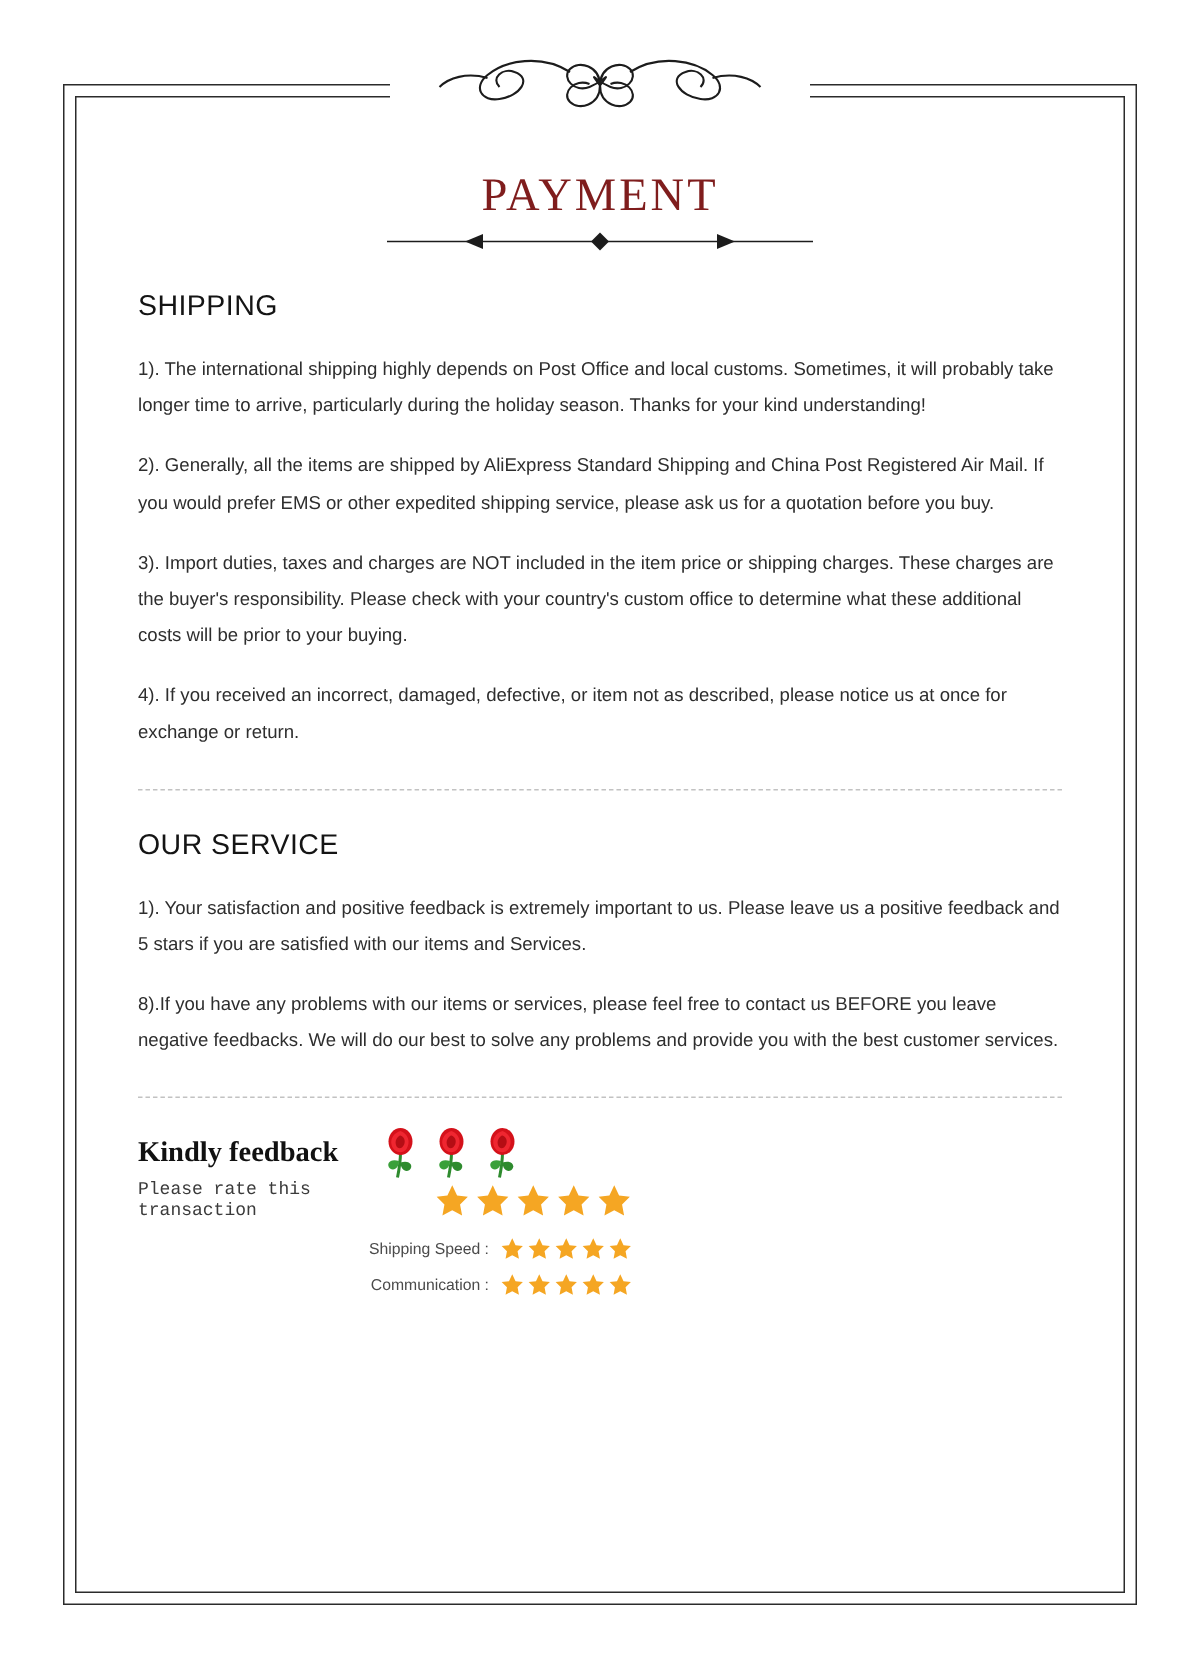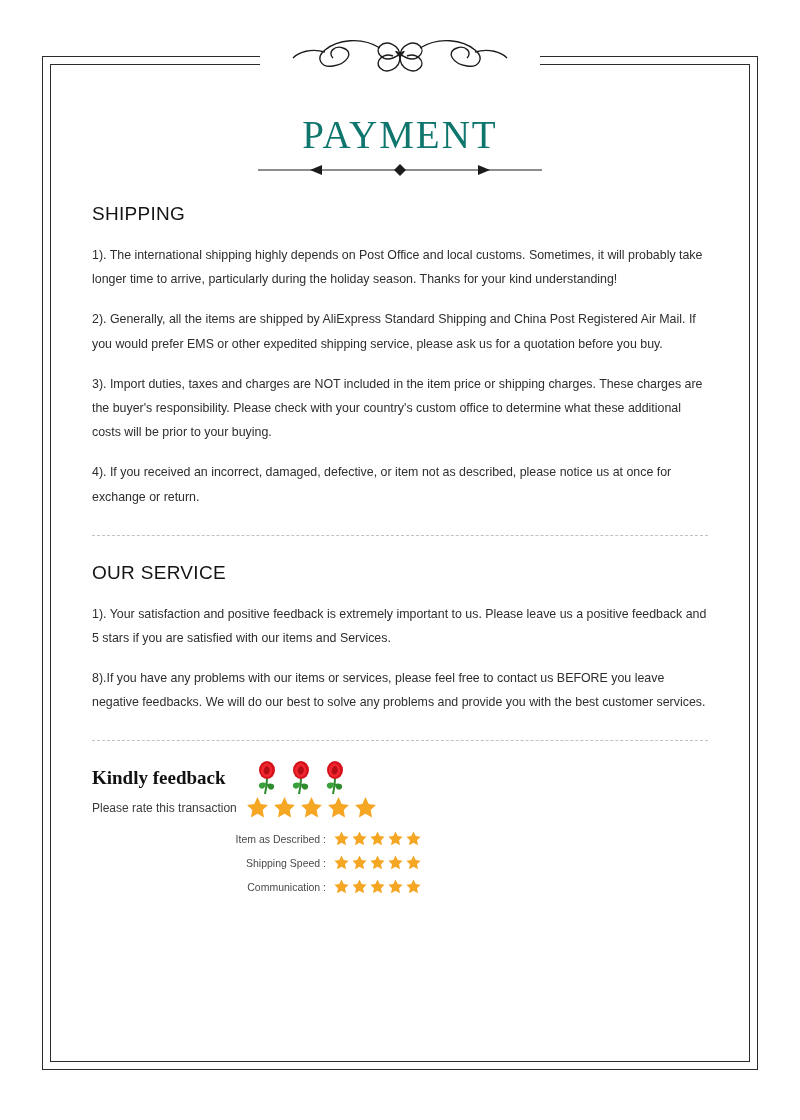--- a/index.html
+++ b/index.html
@@ -63,23 +63,23 @@
     bottom: 90px;
   }
 
   
   .title-block {
     text-align: center;
     margin-bottom: 26px;
   }
   .doc-title {
     font-family: "Liberation Serif", serif;
-    font-size: 39px;
+    font-size: 31px;
     letter-spacing: 2px;
-    color: #0f766e;
+    color: #7f1d1d;
     margin: 16px 0 6px 0;
     font-weight: normal;
   }
   .title-rule {
     width: 300px;
     height: 14px;
     margin: 4px auto 0 auto;
   }
 
   h2.section-heading {
@@ -155,20 +155,21 @@
   }
   .rate-row {
     display: flex;
     align-items: center;
     gap: 8px;
     margin-bottom: 10px;
   }
   .rate-label {
     font-size: 12px;
     color: #3b3b3b;
+    font-family: Liberation Mono, monospace;
   }
   .sub-rate {
     display: flex;
     align-items: center;
     justify-content: flex-end;
     gap: 7px;
     margin-bottom: 7px;
   }
   .sub-rate .lbl {
     font-size: 10.5px;
@@ -276,40 +277,20 @@
               </svg>
             <svg width="25" height="25" viewBox="0 0 24 24">
                 <polygon points="12,2 15.1,8.6 22,9.5 17,14.4 18.3,21.5 12,18 5.7,21.5 7,14.4 2,9.5 8.9,8.6" fill="#f5a623"></polygon>
               </svg>
             <svg width="25" height="25" viewBox="0 0 24 24">
                 <polygon points="12,2 15.1,8.6 22,9.5 17,14.4 18.3,21.5 12,18 5.7,21.5 7,14.4 2,9.5 8.9,8.6" fill="#f5a623"></polygon>
               </svg>
           </span>
         </div>
 
-        <div class="sub-rate">
-          <span class="lbl">Item as Described :</span>
-          <span class="stars-sm">
-            <svg width="17" height="17" viewBox="0 0 24 24">
-                <polygon points="12,2 15.1,8.6 22,9.5 17,14.4 18.3,21.5 12,18 5.7,21.5 7,14.4 2,9.5 8.9,8.6" fill="#f5a623"></polygon>
-              </svg>
-            <svg width="17" height="17" viewBox="0 0 24 24">
-                <polygon points="12,2 15.1,8.6 22,9.5 17,14.4 18.3,21.5 12,18 5.7,21.5 7,14.4 2,9.5 8.9,8.6" fill="#f5a623"></polygon>
-              </svg>
-            <svg width="17" height="17" viewBox="0 0 24 24">
-                <polygon points="12,2 15.1,8.6 22,9.5 17,14.4 18.3,21.5 12,18 5.7,21.5 7,14.4 2,9.5 8.9,8.6" fill="#f5a623"></polygon>
-              </svg>
-            <svg width="17" height="17" viewBox="0 0 24 24">
-                <polygon points="12,2 15.1,8.6 22,9.5 17,14.4 18.3,21.5 12,18 5.7,21.5 7,14.4 2,9.5 8.9,8.6" fill="#f5a623"></polygon>
-              </svg>
-            <svg width="17" height="17" viewBox="0 0 24 24">
-                <polygon points="12,2 15.1,8.6 22,9.5 17,14.4 18.3,21.5 12,18 5.7,21.5 7,14.4 2,9.5 8.9,8.6" fill="#f5a623"></polygon>
-              </svg>
-          </span>
-        </div>
 
         <div class="sub-rate">
           <span class="lbl">Shipping Speed :</span>
           <span class="stars-sm">
             <svg width="17" height="17" viewBox="0 0 24 24">
                 <polygon points="12,2 15.1,8.6 22,9.5 17,14.4 18.3,21.5 12,18 5.7,21.5 7,14.4 2,9.5 8.9,8.6" fill="#f5a623"></polygon>
               </svg>
             <svg width="17" height="17" viewBox="0 0 24 24">
                 <polygon points="12,2 15.1,8.6 22,9.5 17,14.4 18.3,21.5 12,18 5.7,21.5 7,14.4 2,9.5 8.9,8.6" fill="#f5a623"></polygon>
               </svg>

